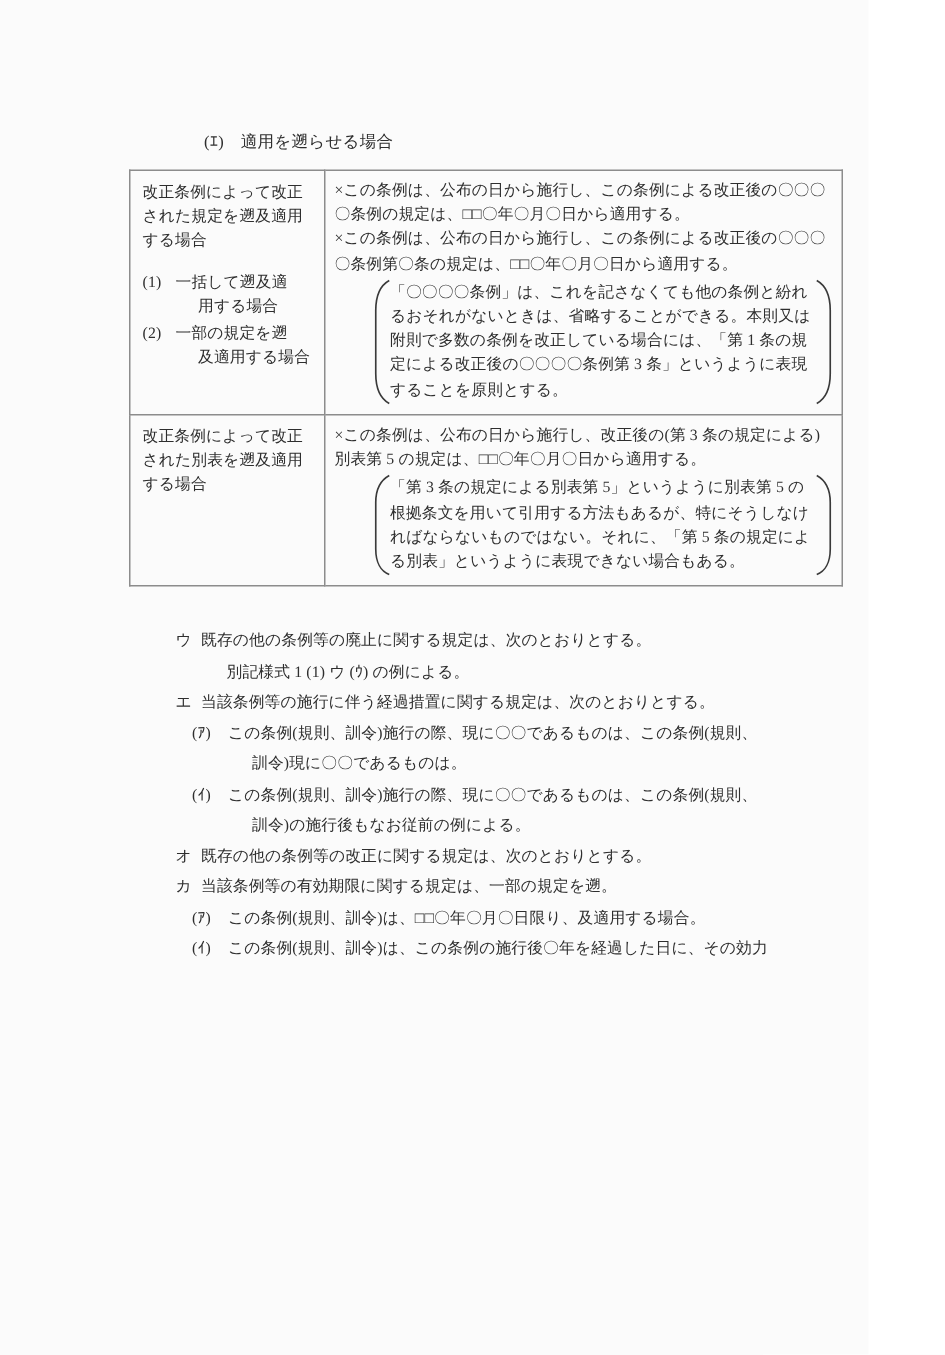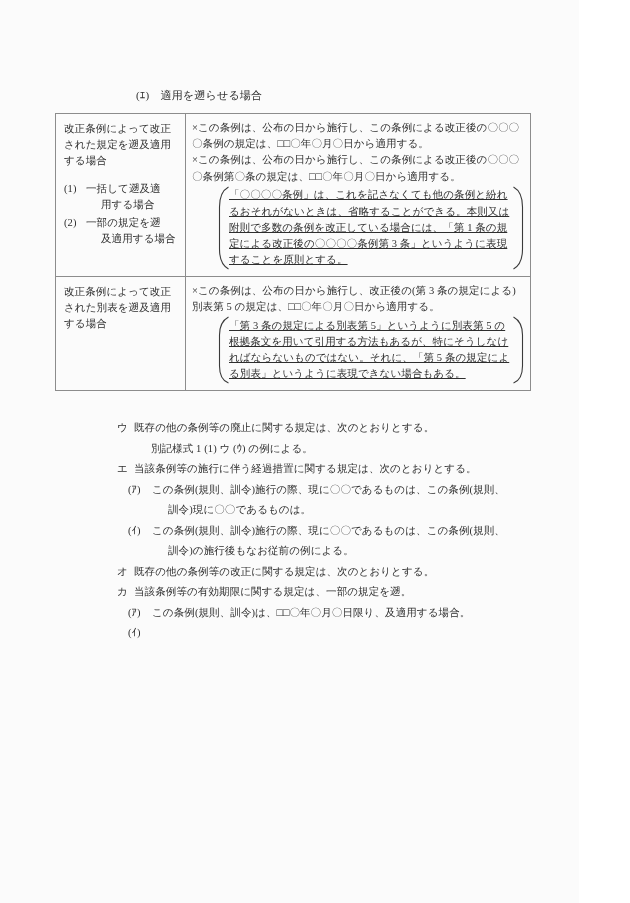--- a/index.html
+++ b/index.html
@@ -25,21 +25,21 @@
     font-size: 11px;
     line-height: 18px;
     white-space: nowrap;
     letter-spacing: 0.2px;
   }
   .section-heading .marker { margin-right: 11px; }
 
   
   .spec-table {
     position: absolute;
-    left: 55px;
+    left: 86px;
     top: 113px;
     width: 475px;
     border-collapse: collapse;
     table-layout: fixed;
   }
   .spec-table > tbody > tr > td {
     border: 1px solid #8c8c8c;
     vertical-align: top;
     padding: 0;
   }
@@ -71,23 +71,22 @@
   }
   .numitem .numtxt { display: block; }
   .numitem .numtxt .l2 { display: block; padding-left: 15px; }
 
   
   .example { margin: 0; }
 
   
   .note {
     display: flex;
-    align-items: center;
+    align-items: flex-end;
     margin: 1px 0 0 26px;
-    text-decoration: underline;
   }
   .note .paren {
     flex: 0 0 auto;
     width: 11px;
     position: relative;
   }
   .note .paren svg { display: block; }
   .note .note-body {
     flex: 1 1 auto;
     font-size: 10.5px;
@@ -251,17 +250,18 @@
     <div class="ol-item lvl1">
       <span class="mk">カ</span>
       <span>当該条例等の有効期限に関する規定は、一部の規定を遡。</span>
     </div>
     <div class="ol-item lvl2">
       <span class="mk">(ｱ)</span>
       <span>この条例(規則、訓令)は、□□〇年〇月〇日限り、及適用する場合。</span>
     </div>
     <div class="ol-item lvl2">
       <span class="mk">(ｲ)</span>
+      <span>この条例(規則、訓令)は、この条例の施行後〇年を経過した日に、その効力</span>
     </div>
 
   </div>
 
 </div>
 
 </body></html>

